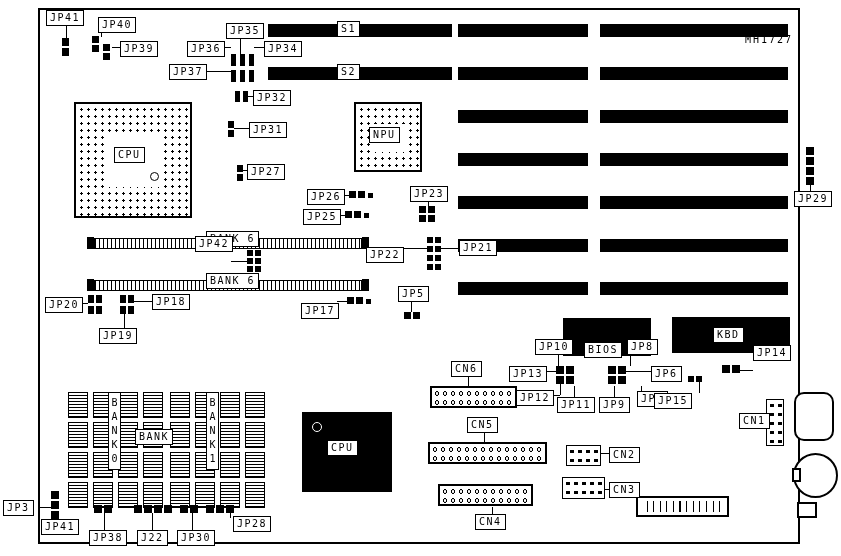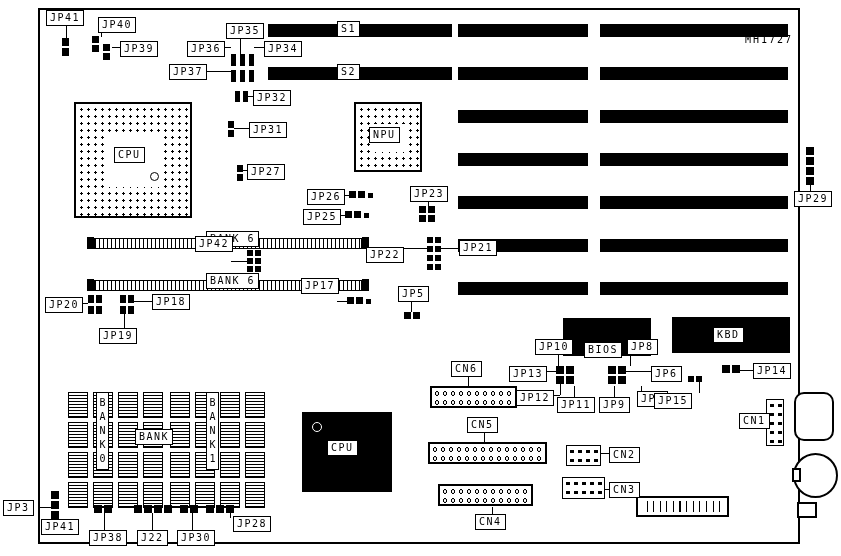--- a/index.html
+++ b/index.html
@@ -94,39 +94,39 @@
   <div class="lbl" style="left:410px;top:186px">JP23</div>
   <div class="lbl" style="left:794px;top:191px">JP29</div>
   <div class="lbl" style="left:206px;top:231px">BANK 6</div>
   <div class="lbl" style="left:195px;top:236px">JP42</div>
   <div class="lbl" style="left:206px;top:273px">BANK 6</div>
   <div class="lbl" style="left:366px;top:247px">JP22</div>
   <div class="lbl" style="left:459px;top:240px">JP21</div>
   <div class="lbl" style="left:45px;top:297px">JP20</div>
   <div class="lbl" style="left:152px;top:294px">JP18</div>
   <div class="lbl" style="left:99px;top:328px">JP19</div>
-  <div class="lbl" style="left:301px;top:278px">JP17</div>
+  <div class="lbl" style="left:301px;top:303px">JP17</div>
   <div class="lbl" style="left:398px;top:286px">JP5</div>
   <div class="lbl" style="left:535px;top:339px">JP10</div>
   <div class="lbl onchip" style="left:584px;top:342px">BIOS</div>
   <div class="lbl" style="left:627px;top:339px">JP8</div>
   <div class="lbl onchip" style="left:713px;top:327px">KBD</div>
   <div class="lbl" style="left:451px;top:361px">CN6</div>
   <div class="lbl" style="left:509px;top:366px">JP13</div>
   <div class="lbl" style="left:651px;top:366px">JP6</div>
-  <div class="lbl" style="left:753px;top:363px">JP14</div>
+  <div class="lbl" style="left:753px;top:345px">JP14</div>
   <div class="lbl" style="left:516px;top:390px">JP12</div>
   <div class="lbl" style="left:557px;top:397px">JP11</div>
   <div class="lbl" style="left:599px;top:397px">JP9</div>
   <div class="lbl" style="left:637px;top:391px">JP7</div>
   <div class="lbl" style="left:654px;top:393px">JP15</div>
   <div class="lbl" style="left:467px;top:417px">CN5</div>
   <div class="lbl" style="left:739px;top:413px">CN1</div>
   <div class="lbl onchip" style="left:135px;top:429px">BANK</div>
-  <div class="vlbl" style="left:96px;top:392px">BANK0</div>
+  <div class="vlbl" style="left:108px;top:392px">BANK0</div>
   <div class="vlbl" style="left:206px;top:392px">BANK1</div>
   <div class="lbl onchip" style="left:327px;top:440px">CPU</div>
   <div class="lbl" style="left:609px;top:447px">CN2</div>
   <div class="lbl" style="left:609px;top:482px">CN3</div>
   <div class="lbl" style="left:475px;top:514px">CN4</div>
   <div class="lbl" style="left:3px;top:500px">JP3</div>
   <div class="lbl" style="left:41px;top:519px">JP41</div>
   <div class="lbl" style="left:89px;top:530px">JP38</div>
   <div class="lbl" style="left:137px;top:530px">J22</div>
   <div class="lbl" style="left:177px;top:530px">JP30</div>

